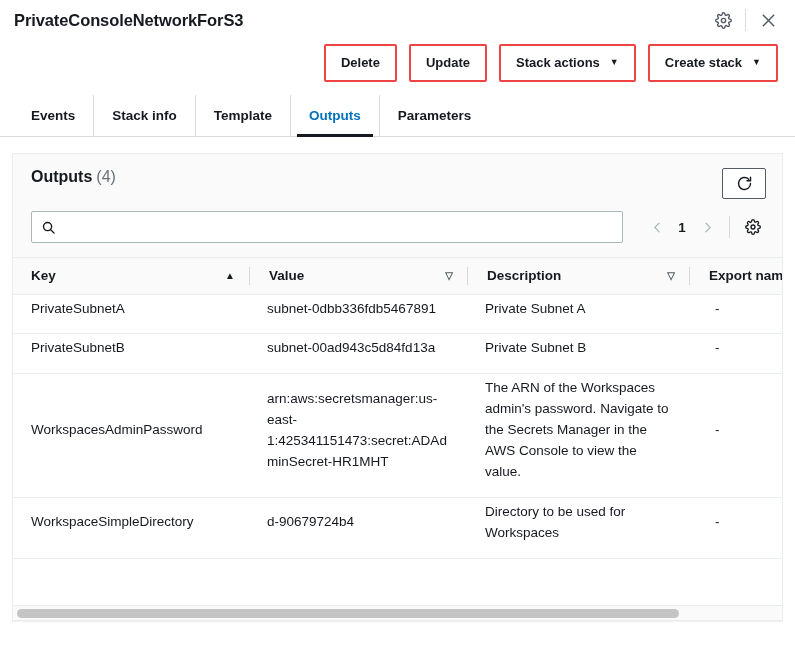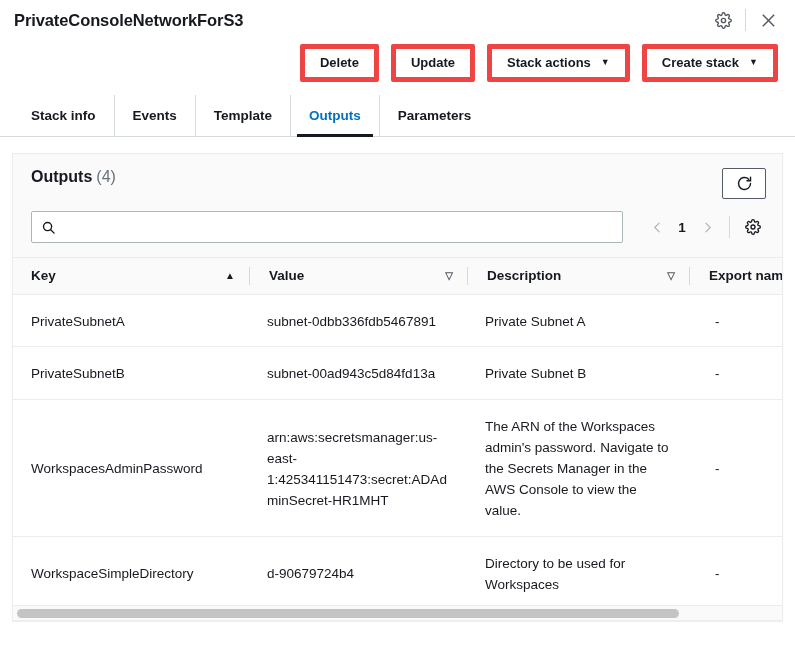--- a/index.html
+++ b/index.html
@@ -55,21 +55,21 @@
   .actionbar {
     display: flex;
     justify-content: flex-end;
     align-items: center;
     gap: 12px;
     padding: 0 17px 0 0;
     height: 45px;
   }
   .btn {
     background: #ffffff;
-    border: 5px solid #ef4444;
+    border: 2px solid #ef4444;
     border-radius: 2px;
     color: #16191f;
     font-family: "Liberation Sans", sans-serif;
     font-size: 13px;
     font-weight: bold;
     height: 38px;
     padding: 0 15px;
     cursor: pointer;
     display: inline-flex;
     align-items: center;
@@ -270,21 +270,21 @@
 
   col.c-key   { width: 236px; }
   col.c-val   { width: 218px; }
   col.c-desc  { width: 222px; }
   col.c-exp   { width: 222px; }
 
   table.outputs tbody td {
     border-bottom: 1px solid #eaeded;
     font-size: 13.5px;
     color: #16191f;
-    padding: 17px 16px 14px 18px;
+    padding: 4px 16px 14px 18px;
     vertical-align: middle;
     line-height: 1.55;
     word-wrap: break-word;
     overflow-wrap: break-word;
   }
   table.outputs tbody td.cell-export { padding-left: 26px; }
 
   
   .hscroll {
     height: 15px;
@@ -338,24 +338,24 @@
   </button>
   <button class="btn">
     <span>Create stack</span>
     <span class="caret">▼</span>
   </button>
 </div>
 
 <div class="tabs-wrap">
   <div class="tabs" id="tabs-container">
       <div class="tab">
+        <span>Events</span>
+      </div>
+      <div class="tab">
         <span>Stack info</span>
-      </div>
-      <div class="tab">
-        <span>Events</span>
       </div>
       <div class="tab">
         <span>Template</span>
       </div>
       <div class="tab active">
         <span>Outputs</span>
       </div>
       <div class="tab">
         <span>Parameters</span>
       </div>

